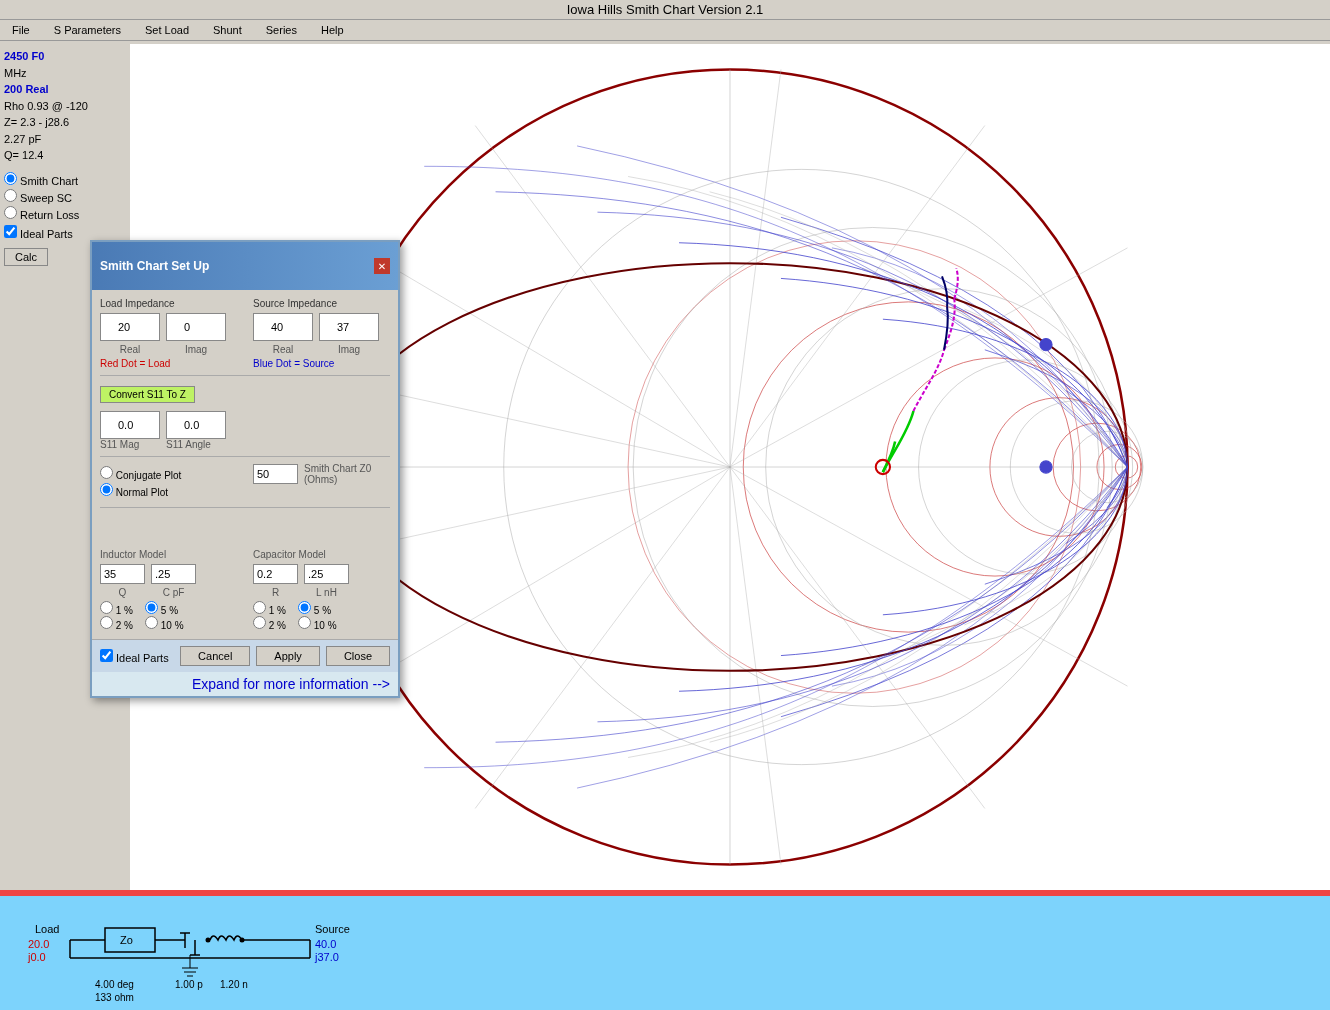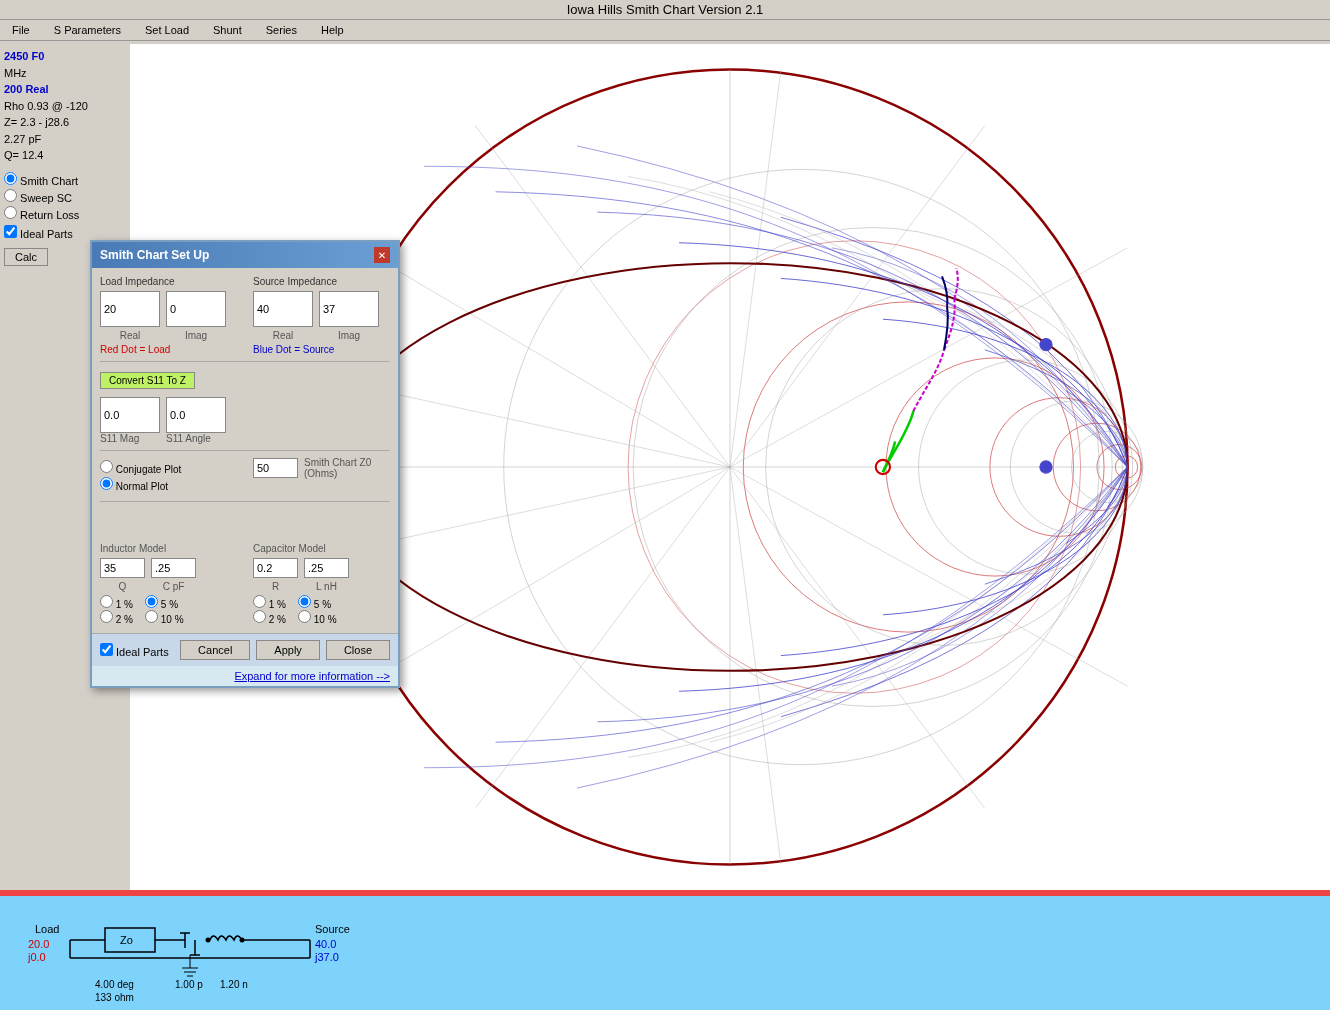--- a/index.html
+++ b/index.html
@@ -85,21 +85,21 @@
       left: 90px;
       width: 310px;
       background: #d4d0c8;
       border: 2px solid #7a9ec0;
       box-shadow: 3px 3px 8px rgba(0,0,0,0.4);
       z-index: 100;
     }
     #setup-title-bar {
       background: linear-gradient(to right, #4a7ab5, #6b9fd4);
       color: white;
-      padding: 5px 8px;
+      padding: 16px 8px;
       font-size: 12px;
       font-weight: bold;
       display: flex;
       justify-content: space-between;
       align-items: center;
       gap: 15px;
     }
     #setup-close-btn {
       background: #c0392b;
       color: white;
@@ -110,25 +110,25 @@
       font-size: 10px;
       display: flex;
       align-items: center;
       justify-content: center;
     }
     #setup-body { padding: 8px; }
     .setup-section-title { font-size: 10px; margin-bottom: 4px; color: #333; }
     .setup-row { display: flex; gap: 6px; align-items: center; margin-bottom: 3px; }
     .setup-input {
       width: 60px;
-      height: 36px;
+      height: 28px;
       border: 1px solid #888;
       background: white;
       font-size: 11px;
-      padding: 1px 3px;
+      padding: 1px 17px;
     }
     .setup-input-sm {
       width: 45px;
       height: 20px;
       border: 1px solid #888;
       background: white;
       font-size: 11px;
       padding: 1px 3px;
     }
     .setup-label { font-size: 10px; color: #555; }
@@ -148,21 +148,21 @@
     .setup-radio-group label { font-size: 10px; display: block; margin: 2px 0; }
     .setup-footer {
       background: #c8d8e8;
       padding: 6px 8px;
       display: flex;
       justify-content: space-between;
       align-items: center;
       border-top: 1px solid #aaa;
     }
     .setup-footer-btns { display: flex; gap: 6px; }
-    .expand-link { color: #0000cc; font-size: 11px; text-decoration: underline; cursor: pointer; margin-top: 47px; }
+    .expand-link { color: #0000cc; font-size: 14px; cursor: pointer; margin-top: 47px; }
     svg text { font-family: Arial, sans-serif; }
     
     .tol-group { display: flex; flex-direction: column; }
     .tol-row { display: flex; gap: 12px; }
     .tol-row label { font-size: 10px; }
     .model-title { font-size: 10px; margin-bottom: 4px; color: #555; margin-top: 35px; }
     .s11-row { display: flex; gap: 6px; margin-top: 4px; }
     .convert-btn {
       padding: 2px 8px;
       font-size: 10px;

